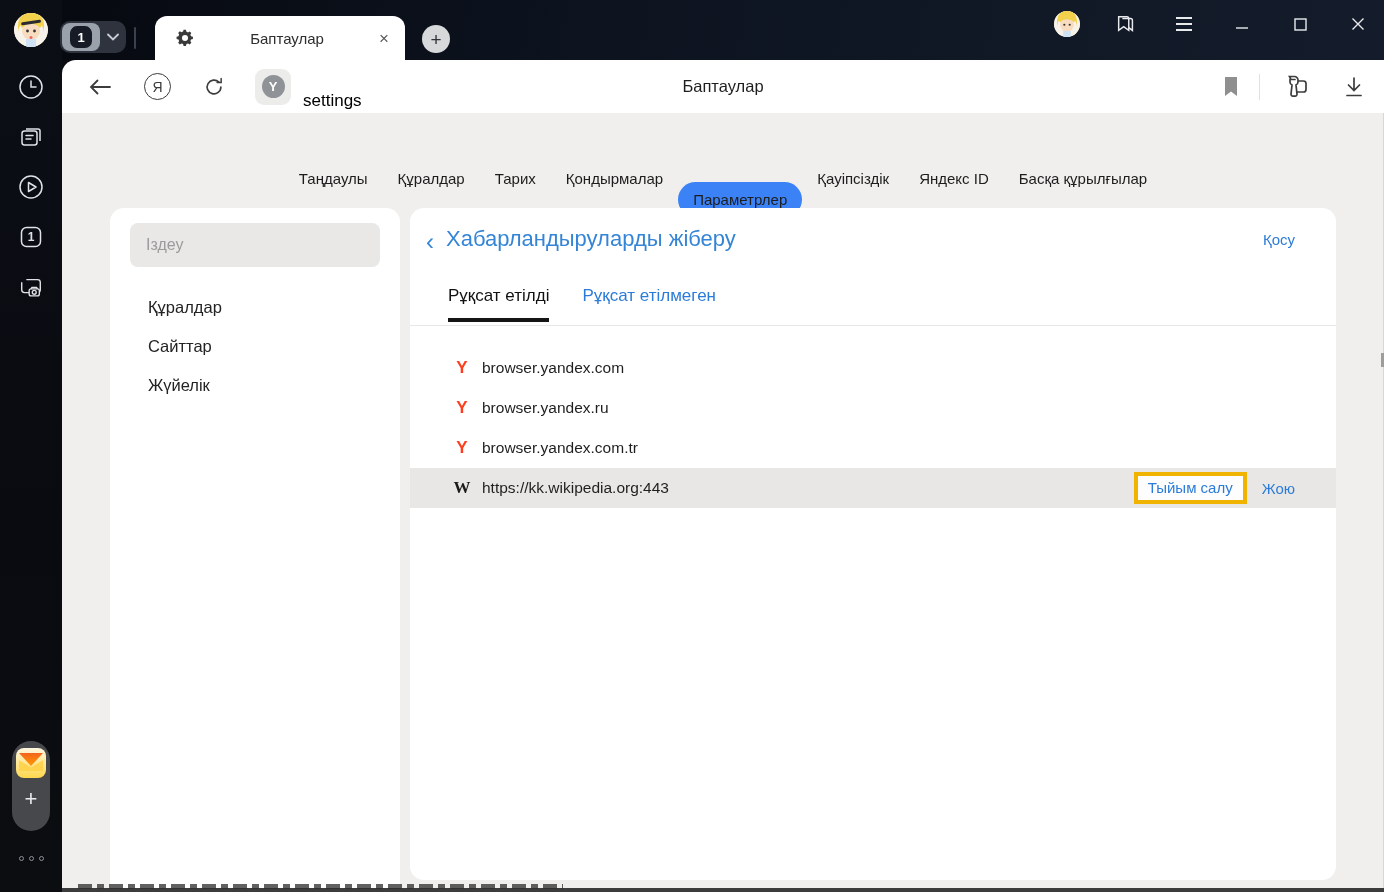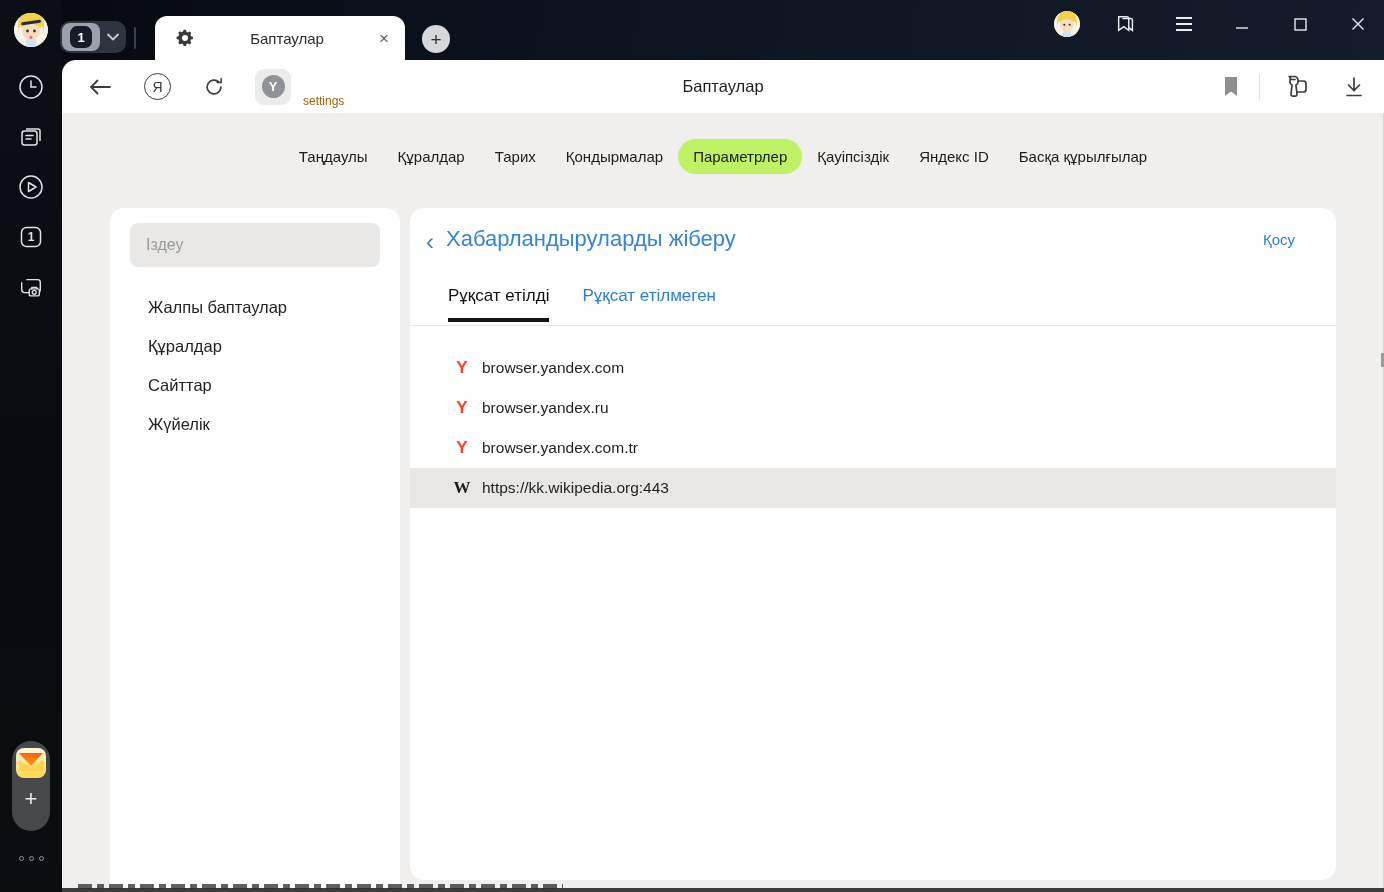--- a/index.html
+++ b/index.html
@@ -50,34 +50,34 @@
              border-radius:14px 0 0 0; display:flex; align-items:center; }
   .tool-icon { display:flex; align-items:center; justify-content:center; }
   .back { margin-left:26px; }
   .ya-logo { margin-left:32px; width:27px; height:27px; border:1.6px solid #3b3b3b; border-radius:50%;
              display:flex; align-items:center; justify-content:center; font-size:14px; color:#3b3b3b; }
   .refresh { margin-left:32px; }
   .site-badge { margin-left:30px; width:36px; height:36px; border-radius:9px; background:#ececeb;
                 display:flex; align-items:center; justify-content:center; }
   .site-badge .yc { width:23px; height:23px; border-radius:50%; background:#8f9296; color:#fff;
                     font-weight:bold; font-size:13px; display:flex; align-items:center; justify-content:center; }
-  .address { margin-left:12px; font-size:12px; color:#a16207;margin-top:28px; }
+  .address { margin-left:12px; font-size:17px; color:#000000;margin-top:28px; }
   .toolbar-title { position:absolute; left:0; right:0; text-align:center; font-size:16.5px; color:#1e1e1e; pointer-events:none; }
   .toolbar-right { position:absolute; right:20px; display:flex; align-items:center; gap:0; }
   .tool-sep { width:1px; height:26px; background:#e0e0e0; margin:0 20px; }
   .dl { margin-left:34px; }
 
   
   .page { position:absolute; left:62px; top:113px; width:1322px; height:779px; background:#f0efed; }
   .page-scroll-line { position:absolute; right:0; top:0; bottom:0; width:1px; background:#d7d6d4; }
   .page-scroll-thumb { position:absolute; right:0; top:240px; width:3px; height:14px; background:#9d9d9b; }
 
   .nav-tabs { position:absolute; left:0; right:0; top:26px; display:flex; justify-content:center;align-items:center; }
   .nav-tab { padding:9px 15px; font-size:15px; color:#1d1d1d; border-radius:19px; white-space:nowrap; }
-  .nav-tab.active { background:#bef264; }
+  .nav-tab.active { background:#3b82f6;margin-top:43px; }
 
   .panel { position:absolute; top:95px; background:#fff; border-radius:14px; }
   .sidebar-panel { left:48px; width:290px; height:840px;text-decoration:underline; }
   .main-panel { left:348px; width:926px; height:672px; overflow:hidden; }
 
   .search-box { position:absolute; left:20px; top:15px; width:250px; height:44px; background:#e9e8e7;
                 border:none; border-radius:8px; padding:0 16px; font-size:16px; color:#333;
                 font-family:"Liberation Sans", sans-serif; outline:none; }
   .search-box::placeholder { color:#9b9b9b; }
 
@@ -270,21 +270,20 @@
       <div class="nav-tab">Қондырмалар</div>
       <div class="nav-tab active">Параметрлер</div>
       <div class="nav-tab">Қауіпсіздік</div>
       <div class="nav-tab">Яндекс ID</div>
       <div class="nav-tab">Басқа құрылғылар</div>
     </div>
 
     <div class="panel sidebar-panel">
       <input class="search-box" type="text" placeholder="Іздеу" style="">
       <div class="side-list">
-        <div class="side-item">Жалпы баптаулар</div>
         <div class="side-item">Құралдар</div>
         <div class="side-item">Сайттар</div>
         <div class="side-item">Жүйелік</div>
       </div>
     </div>
 
     <div class="panel main-panel">
       <div class="content-header">
         <span class="back-chev">‹</span>
         <span class="content-title">Хабарландыруларды жіберу</span>
@@ -306,20 +305,24 @@
           <span class="favicon yandex">Y</span>
           <span class="site-url">browser.yandex.ru</span>
         </div>
         <div class="site-row">
           <span class="favicon yandex">Y</span>
           <span class="site-url">browser.yandex.com.tr</span>
         </div>
         <div class="site-row highlighted">
           <span class="favicon wiki">W</span>
           <span class="site-url">https://kk.wikipedia.org:443</span>
+          <span class="row-actions">
+            <span class="block-box"><span class="action-link">Тыйым салу</span></span>
+            <span class="action-link">Жою</span>
+          </span>
         </div>
       </div>
     </div>
 
     <div class="page-scroll-line"></div>
     <div class="page-scroll-thumb"></div>
   </div>
 
   <div class="rail-icons">
     <div class="rail-icon">

